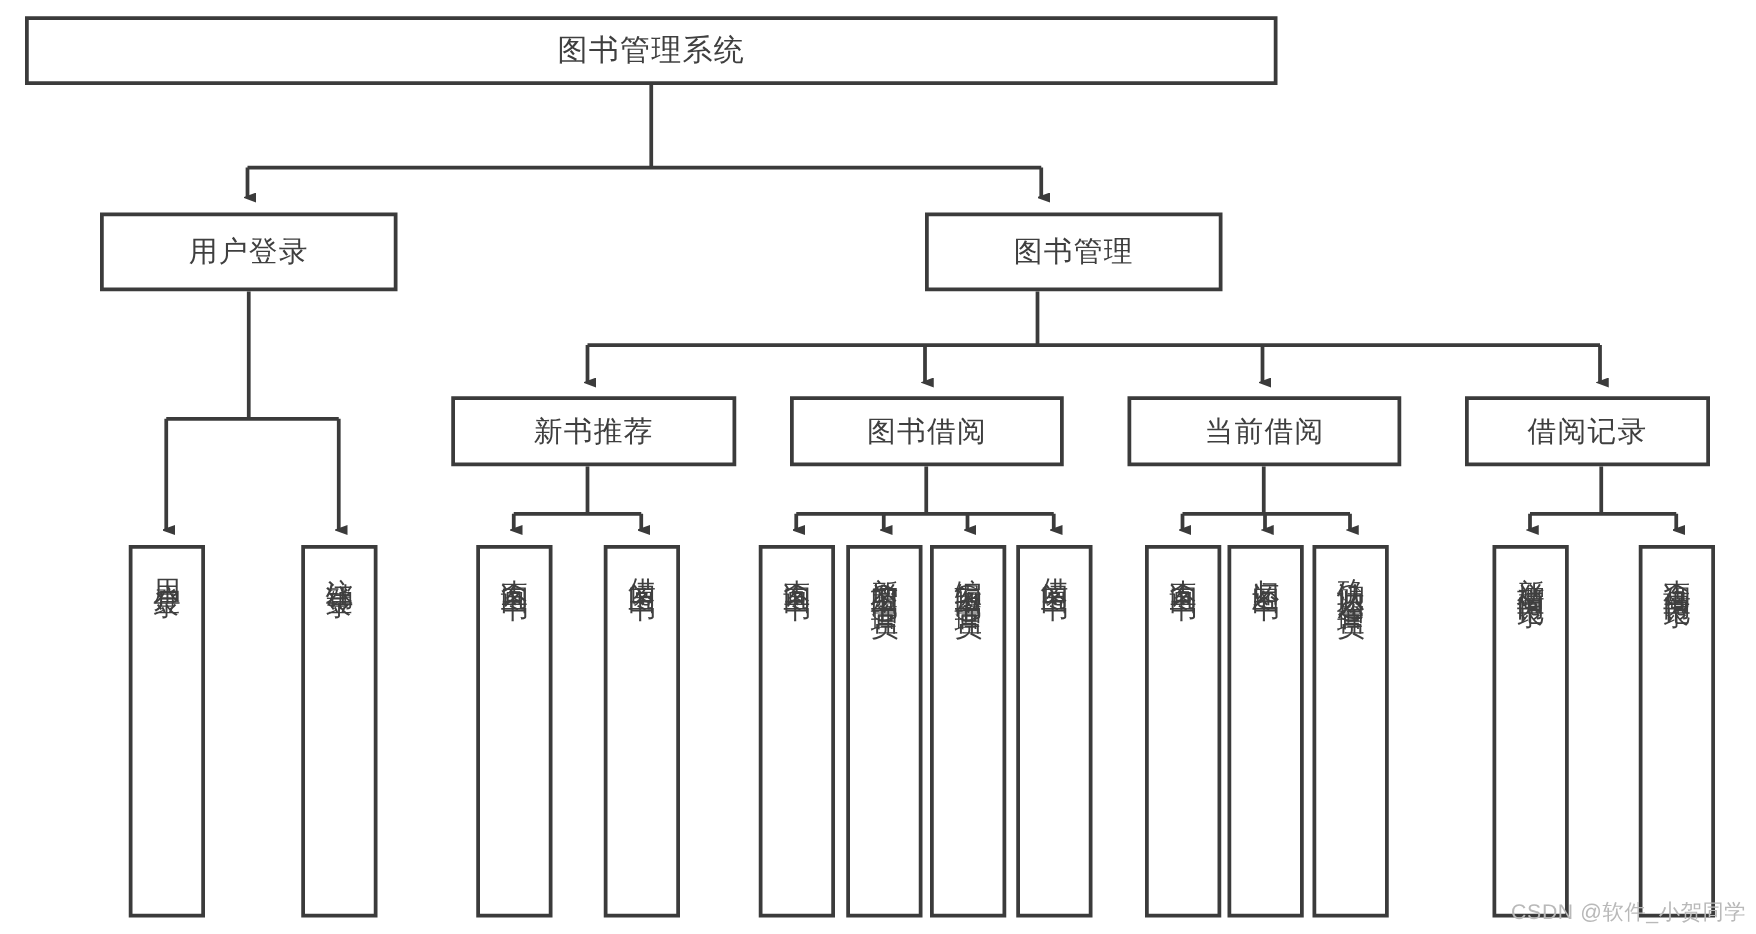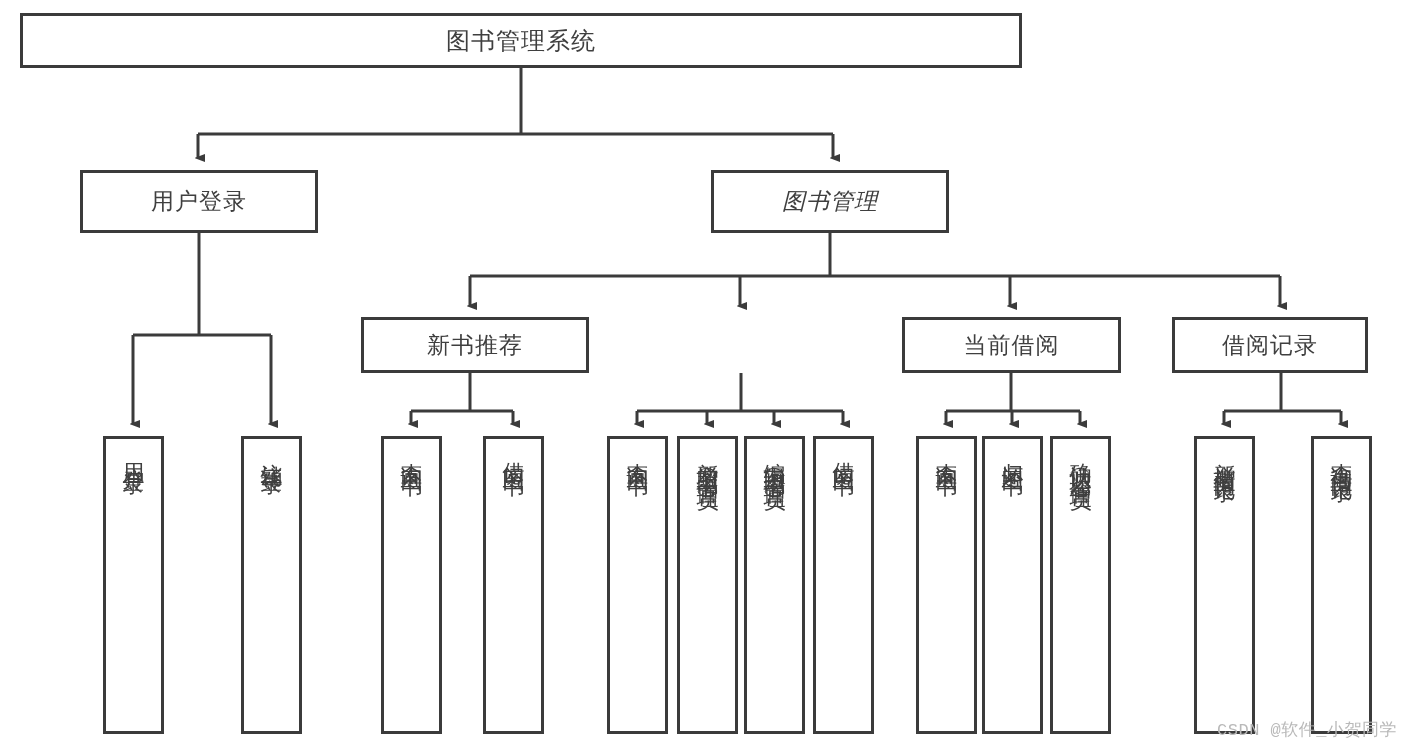--- a/index.html
+++ b/index.html
@@ -57,21 +57,20 @@
     white-space: nowrap;
   }
   .watermark {
     position: absolute;
     right: 8px;
     bottom: 6px;
     font-size: 17px;
     color: #b9b9b9;
     letter-spacing: 0.5px;
     white-space: nowrap;
-    font-family: Liberation Mono, monospace;
   }
 </style>
 </head>
 <body>
 
 <div id="canvas">
 
   <svg id="edges" viewBox="0 0 1405 747">
     <defs>
       <marker id="arrow" markerWidth="10" markerHeight="10" refX="4" refY="7" orient="auto" markerUnits="userSpaceOnUse">
@@ -122,26 +121,29 @@
     </g>
   </svg>
 
   <div class="node root" style="left:20px; top:13px; width:1002px; height:55px;">
     <span class="node-label">图书管理系统</span>
   </div>
 
   <div class="node" style="left:80px; top:170px; width:238px; height:63px;">
     <span class="node-label">用户登录</span>
   </div>
-  <div class="node" style="left:711px; top:170px; width:238px; height:63px;font-style:italic;">
+  <div class="node" style="left:740px; top:170px; width:238px; height:63px;">
     <span class="node-label">图书管理</span>
   </div>
 
   <div class="node" style="left:361px; top:317px; width:228px; height:56px;">
     <span class="node-label">新书推荐</span>
+  </div>
+  <div class="node" style="left:632px; top:317px; width:219px; height:56px;">
+    <span class="node-label">图书借阅</span>
   </div>
   <div class="node" style="left:902px; top:317px; width:219px; height:56px;">
     <span class="node-label">当前借阅</span>
   </div>
   <div class="node" style="left:1172px; top:317px; width:196px; height:56px;">
     <span class="node-label">借阅记录</span>
   </div>
 
   <div class="node leaf" style="left:103px; top:436px; width:61px; height:298px;">
     <span class="node-label">用户登录</span>

